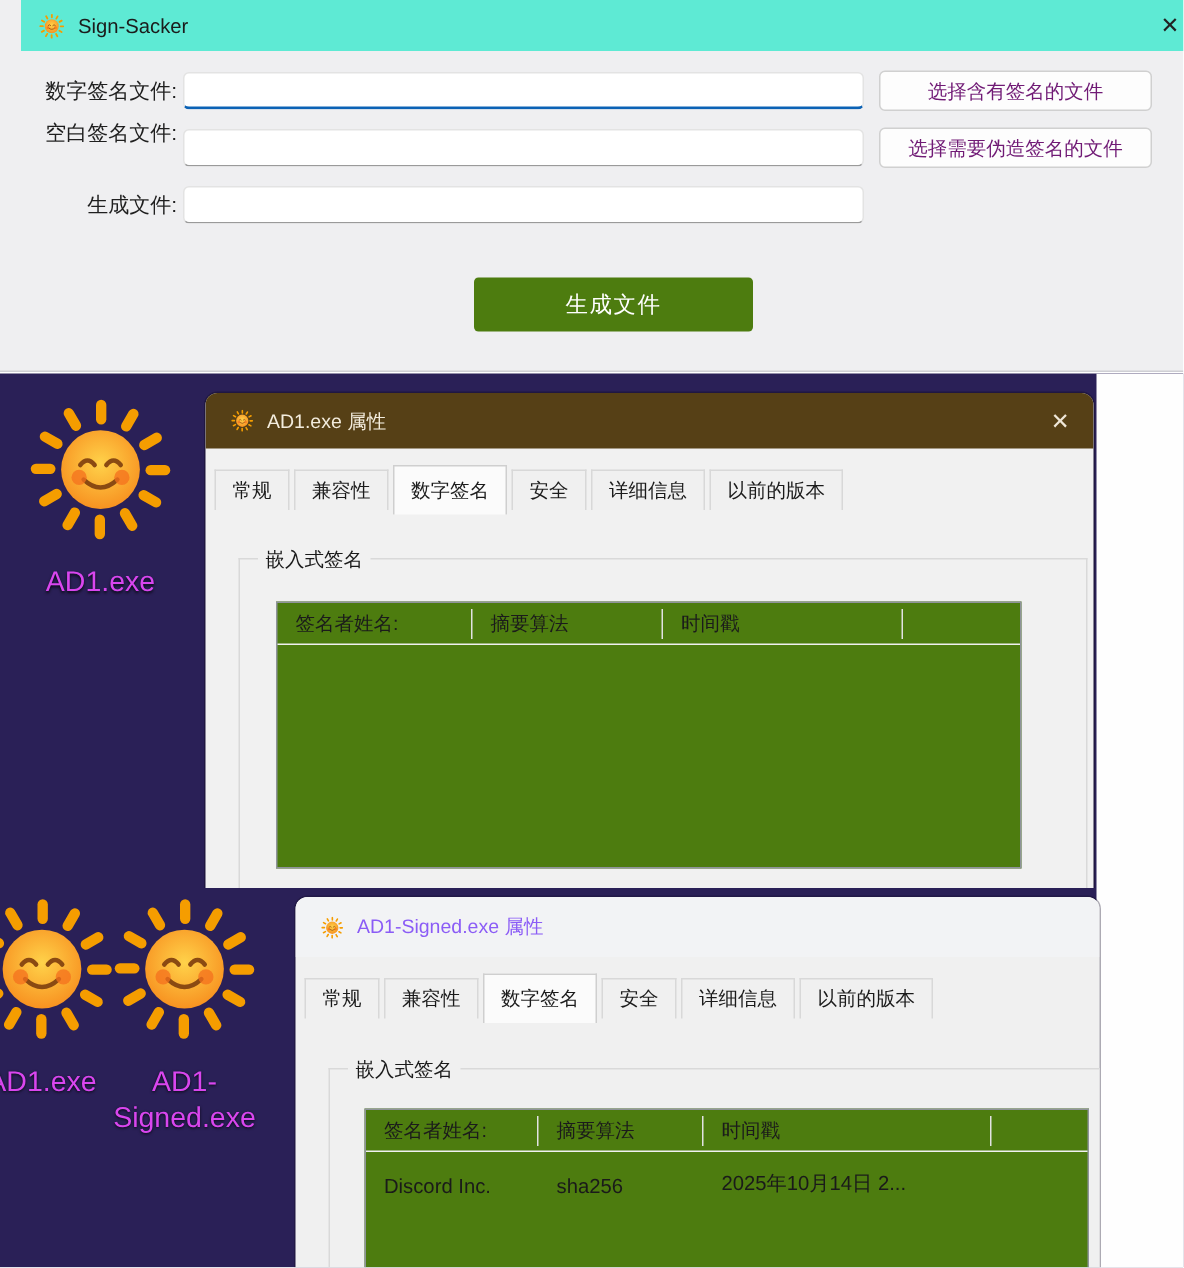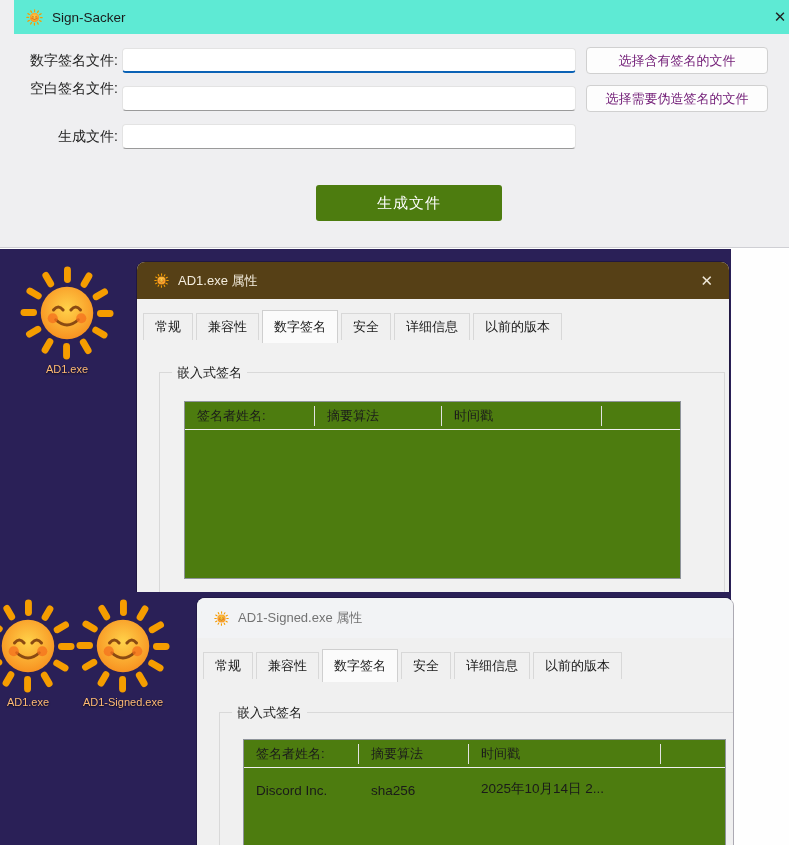--- a/index.html
+++ b/index.html
@@ -31,21 +31,21 @@
 
   
   .band2 { position:absolute; left:0; top:249px; width:789px; height:343px;
            background:#2a2057; overflow:hidden; }
   .band3 { position:absolute; left:0; top:592px; width:789px; height:253px;
            background:#2a2057; overflow:hidden; }
   .whitecol { position:absolute; top:0; width:58px; height:100%; left:731px; background:#fefefe; }
 
   .dicon { position:absolute; width:96px; text-align:center; cursor:default; }
   .dicon .sun { width:64px; height:64px; margin:0 auto; }
-  .dicon .dlabel { margin-top:2px; font-size:11px; color:#fdba74; line-height:1.25;
+  .dicon .dlabel { margin-top:16px; font-size:19px; color:#d946ef; line-height:1.25;
                    text-shadow:0 1px 2px rgba(0,0,0,.8); overflow-wrap:anywhere; }
 
   
   .pdialog { position:absolute; border-radius:8px 8px 0 0; overflow:hidden; }
   .ptitlebar { position:relative; display:flex; align-items:center; }
   .ptitlebar .sun { width:15px; height:15px; margin-left:17px; }
   .ptitle { margin-left:9px; font-size:13px; }
   .pclose { position:absolute; right:16px; top:0; height:100%; display:flex; align-items:center;
             font-size:15px; cursor:default; }
   .tabs { position:relative; display:flex; align-items:center; padding-left:6px; margin-top:11px; height:33px; }
@@ -69,21 +69,21 @@
   .pd1 .pclose { color:#efe7d8; }
   .pd1 .group { left:22px; top:110px; width:566px; height:240px; background:#f1f1f1; }
   .pd1 .gcap { background:#f1f1f1; }
   .pd1 .listbox { left:24px; top:28px; width:497px; height:178px; }
   .pd1 .c1 { width:130px; } .pd1 .c2 { width:127px; } .pd1 .c3 { width:160px; }
 
   
   .pd2 { left:197px; top:6px; width:536px; height:247px; background:#f0f0f0;
          box-shadow:0 0 0 1px rgba(20,14,40,.35); }
   .pd2 .ptitlebar { height:40px; background:#f2f3f5; }
-  .pd2 .ptitle { color:#737373; }
+  .pd2 .ptitle { color:#8b5cf6; }
   .pd2 .group { left:22px; top:114px; width:520px; height:140px; background:#f0f0f0; }
   .pd2 .gcap { background:#f0f0f0; }
   .pd2 .listbox { left:23px; top:26px; width:483px; height:115px; }
   .pd2 .c1 { width:115px; } .pd2 .c2 { width:110px; } .pd2 .c3 { width:192px; }
 </style>
 </head>
 <body>
 
 <div id="stage">
 

